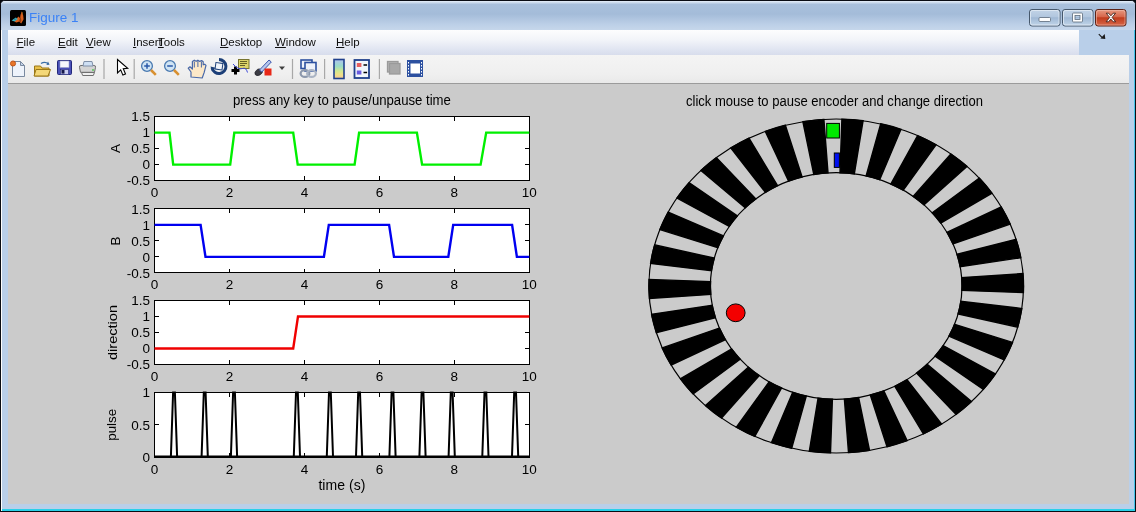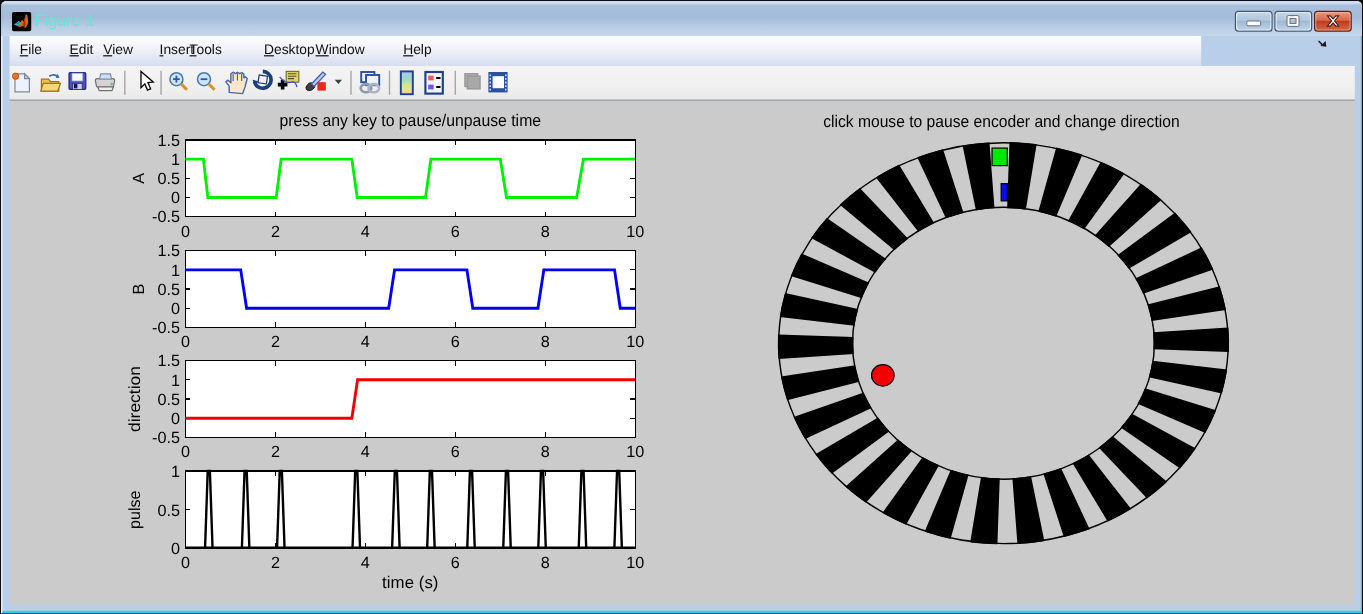--- a/index.html
+++ b/index.html
@@ -3,22 +3,22 @@
 <meta charset="utf-8">
 <style>
   html,body{margin:0;padding:0;}
   body{width:1136px;height:512px;position:relative;overflow:hidden;
        font-family:"Liberation Sans",sans-serif;background:#05070c;}
   .abs{position:absolute;}
   
   #frame{left:0;top:0;width:1134px;height:510px;background:#b9cfe9;border-radius:5px 5px 0 0;border:1px solid #0a0d14;}
   #titlebar{left:1px;top:1px;width:1134px;height:29px;border-radius:4px 4px 0 0;
     background:linear-gradient(180deg,#e7f0fa 0%,#a9c0dc 12%,#a4bcd9 45%,#bccfe7 80%,#c6d7eb 100%);}
-  #title-text{left:29px;top:10px;font-size:13.5px;color:#5eead4;}
-  #menubar{left:8px;top:30px;width:993px;height:25px;
+  #title-text{left:29px;top:10px;font-size:13.5px;color:#3b82f6;}
+  #menubar{left:8px;top:30px;width:1071px;height:25px;
     background:linear-gradient(180deg,#fdfdfe 0%,#f2f4f9 40%,#dde2f0 85%,#d8ddec 100%);}
   #toolbar{left:8px;top:55px;width:1121px;height:28px;
     background:linear-gradient(180deg,#f4f4f4 0%,#efefef 70%,#e9e9e9 100%);
     border-bottom:1px solid #9b9b9b;}
   #content{left:8px;top:84px;width:1121px;height:420px;background:#cbcbcb;}
   #edge-l{left:1px;top:30px;width:1px;height:481px;background:#fdfdfd;}
   #edge-r{left:1134px;top:30px;width:1px;height:481px;background:#44c4ea;}
   #edge-b{left:2px;top:509px;width:1133px;height:2px;background:#2ad0e8;}
   .menu-item{position:absolute;top:6px;font-size:11.5px;color:#101010;}
   .menu-item span{text-decoration:underline;}
@@ -29,21 +29,21 @@
 <div id="titlebar" class="abs"></div>
 <div id="title-text" class="abs">Figure 1</div>
 <div id="content" class="abs"></div>
 <div id="menubar" class="abs">
   <div class="menu-item" style="left:8.5px"><span>F</span>ile</div>
   <div class="menu-item" style="left:50px"><span>E</span>dit</div>
   <div class="menu-item" style="left:78px"><span>V</span>iew</div>
   <div class="menu-item" style="left:125px"><span>I</span>nsert</div>
   <div class="menu-item" style="left:150px"><span>T</span>ools</div>
   <div class="menu-item" style="left:212px"><span>D</span>esktop</div>
-  <div class="menu-item" style="left:255px"><span>W</span>indow</div>
+  <div class="menu-item" style="left:267px"><span>W</span>indow</div>
   <div class="menu-item" style="left:328px"><span>H</span>elp</div>
 </div>
 <div id="toolbar" class="abs"></div>
 <div id="edge-l" class="abs"></div>
 <div id="edge-r" class="abs"></div>
 <div id="edge-b" class="abs"></div>
 <svg class="abs" style="left:0;top:0" width="1136" height="512" viewBox="0 0 1136 512" font-family="Liberation Sans, sans-serif">
 
 <g>
   <rect x="10" y="10" width="16" height="16" rx="1.5" fill="#000"></rect>

